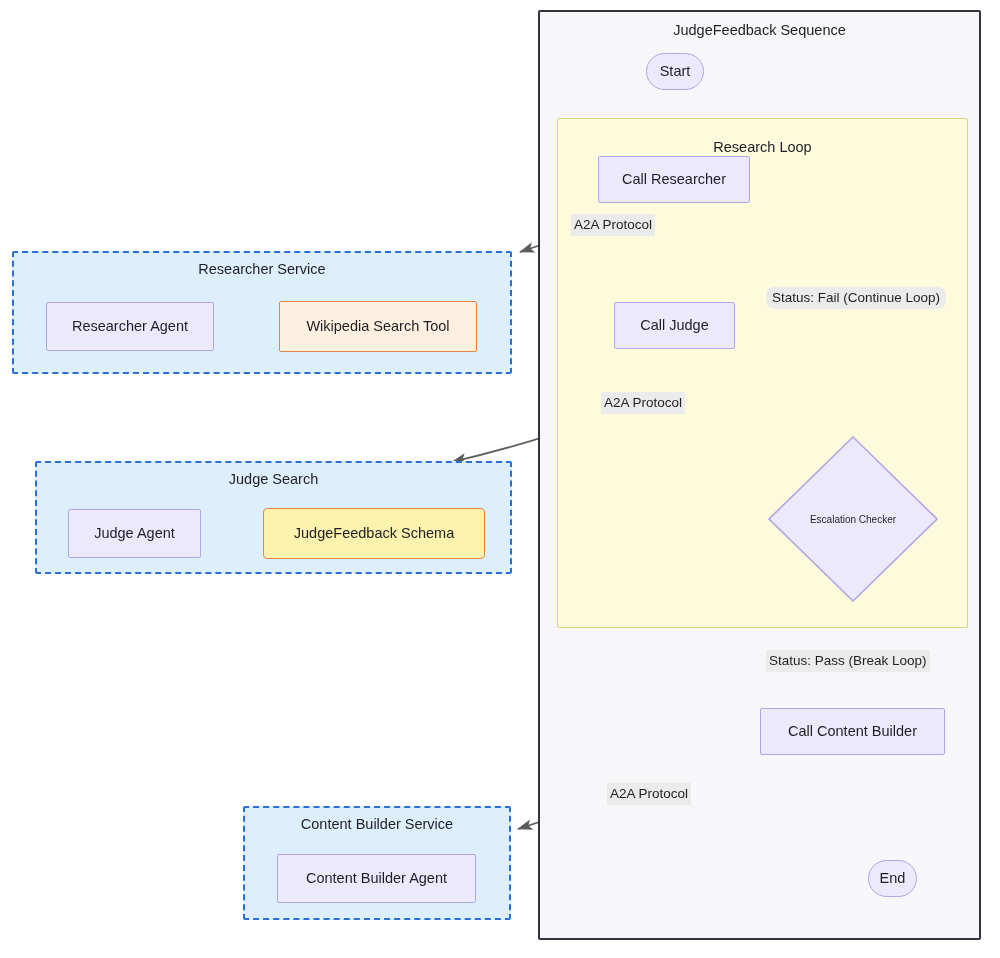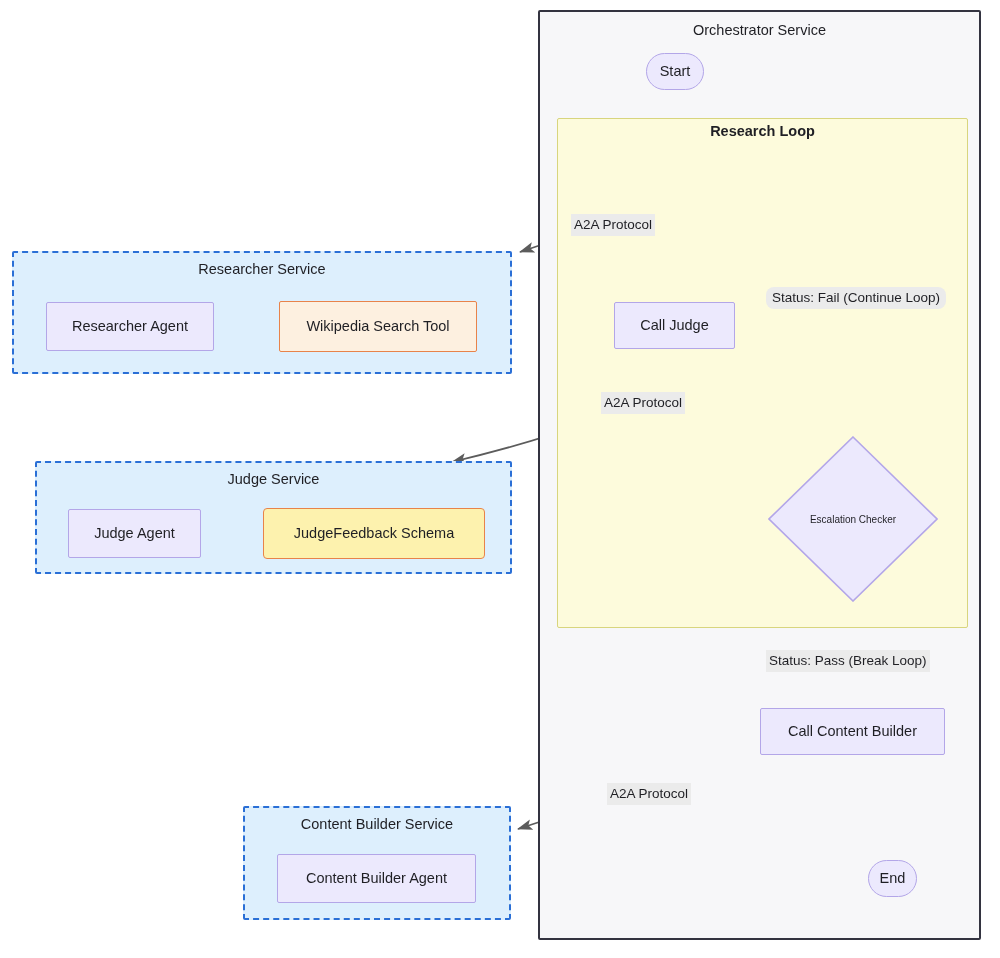--- a/index.html
+++ b/index.html
@@ -55,21 +55,21 @@
 
   .sg-title {
     position: absolute;
     left: 0; right: 0;
     text-align: center;
     font-size: 14.5px;
     color: #1f1f24;
     white-space: nowrap;
   }
   .sg-orchestrator > .sg-title { top: 10px; }
-  .sg-research     > .sg-title { top: 4px; font-weight: bold; }
+  .sg-research     > .sg-title { top: 20px; }
   .sg-researcher   > .sg-title { top: 8px; }
   .sg-judge        > .sg-title { top: 8px; }
   .sg-content      > .sg-title { top: 8px; }
 
   
   .node {
     position: absolute;
     box-sizing: border-box;
     display: flex;
     align-items: center;
@@ -186,41 +186,42 @@
     <path d="M645,396 C660,378 668,358 670,341" fill="none" stroke="#5c5c5c" stroke-width="1.7" marker-end="url(#arrow)"></path>
 
     <path d="M757,746 C720,760 680,776 640,789 L518,829" fill="none" stroke="#5c5c5c" stroke-width="1.7" marker-end="url(#arrow)"></path>
 
     <path d="M214,312 L272,312" fill="none" stroke="#5c5c5c" stroke-width="1.7" marker-end="url(#arrow)"></path>
 
     <path d="M201,519 L256,519" fill="none" stroke="#8a8a8a" stroke-width="1.6" stroke-dasharray="2 3" marker-end="url(#arrowdot)"></path>
   </svg>
 
   <div class="subgraph sg-orchestrator">
-    <div class="sg-title">Orchestrator Service</div>
+    <div class="sg-title">JudgeFeedback Sequence</div>
   </div>
 
   <div class="subgraph sg-research">
     <div class="sg-title">Research Loop</div>
   </div>
 
   <div class="subgraph sg-dashed sg-researcher">
     <div class="sg-title">Researcher Service</div>
   </div>
 
   <div class="subgraph sg-dashed sg-judge">
-    <div class="sg-title">Judge Service</div>
+    <div class="sg-title">Judge Search</div>
   </div>
 
   <div class="subgraph sg-dashed sg-content">
     <div class="sg-title">Content Builder Service</div>
   </div>
 
   <div class="node n-terminal nd-start">Start</div>
 
+  <div class="node n-process nd-call-researcher">Call Researcher</div>
 
   <div class="node n-process nd-call-judge">Call Judge</div>
 
   <div class="n-diamond-wrap nd-escalation">
     <svg class="n-diamond-shape" viewBox="0 0 170 166" preserveAspectRatio="none">
       <polygon points="85,1 169,83 85,165 1,83" fill="#ece9fd" stroke="#b3a6e8" stroke-width="1.6"></polygon>
     </svg>
     <span class="n-diamond-label">Escalation Checker</span>
   </div>
 

